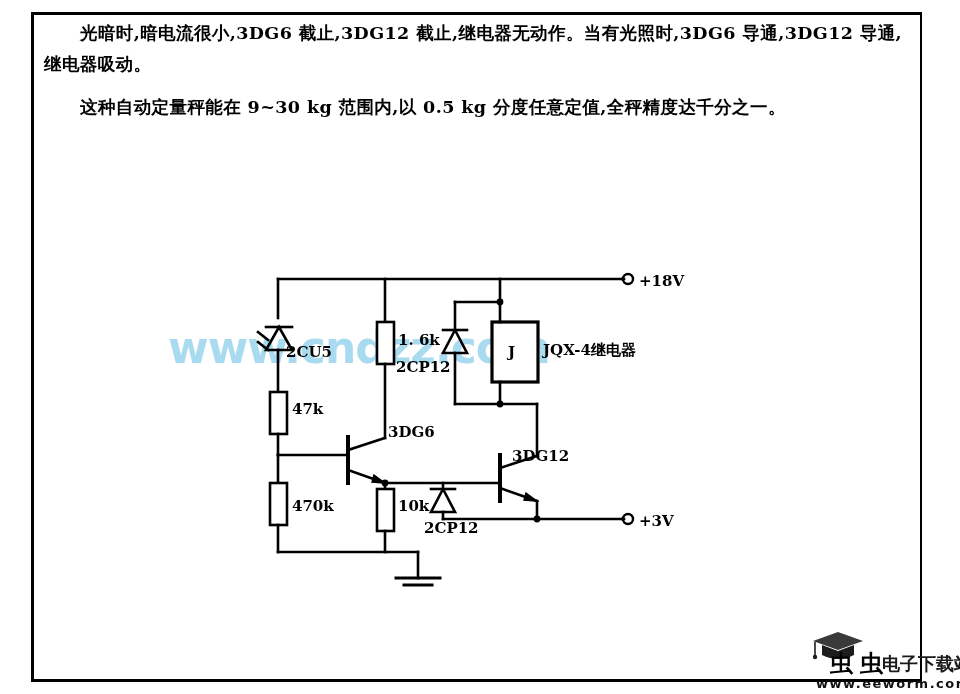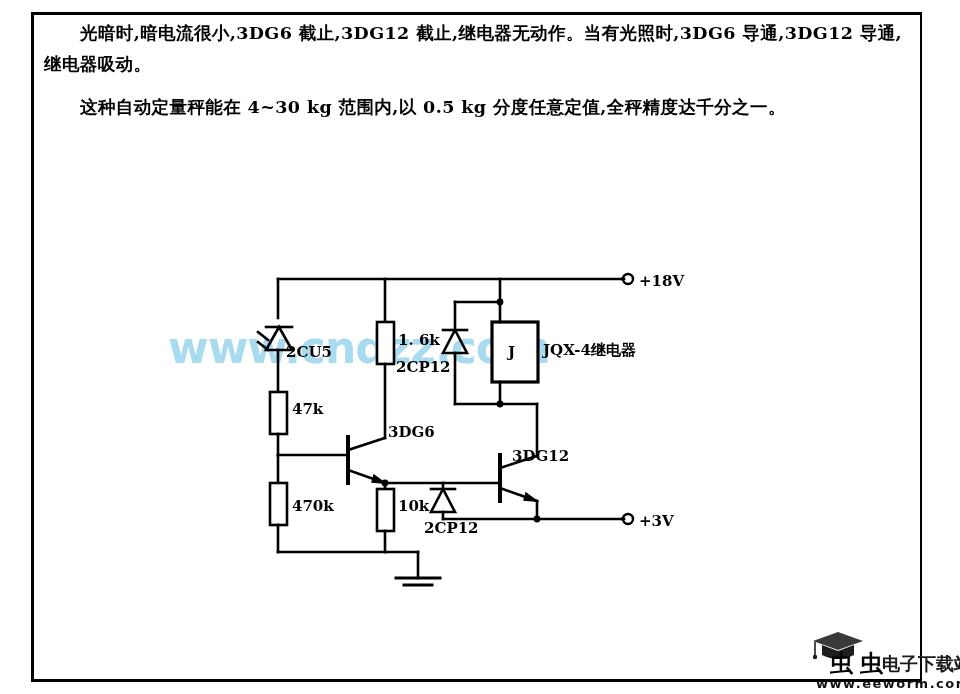--- a/index.html
+++ b/index.html
@@ -142,21 +142,21 @@
 </style>
 </head>
 <body>
 
 <div id="page">
 
   <div id="frame"></div>
 
   <div id="prose">
     <p class="para p1">光暗时,暗电流很小,3DG6 截止,3DG12 截止,继电器无动作。当有光照时,3DG6 导通,3DG12 导通,继电器吸动。</p>
-    <p class="para p3">这种自动定量秤能在 4~30 kg 范围内,以 0.5 kg 分度任意定值,全秤精度达千分之一。</p>
+    <p class="para p3">这种自动定量秤能在 9~30 kg 范围内,以 0.5 kg 分度任意定值,全秤精度达千分之一。</p>
   </div>
 
   <div id="watermark">www.cndzz.com</div>
 
   <div id="circuit">
     <svg width="960" height="694" viewBox="0 0 960 694" xmlns="http://www.w3.org/2000/svg">
       <g stroke="#000" stroke-width="2.6" fill="none" stroke-linecap="square">
 
         <line x1="278" y1="279" x2="622" y2="279"></line>
 

